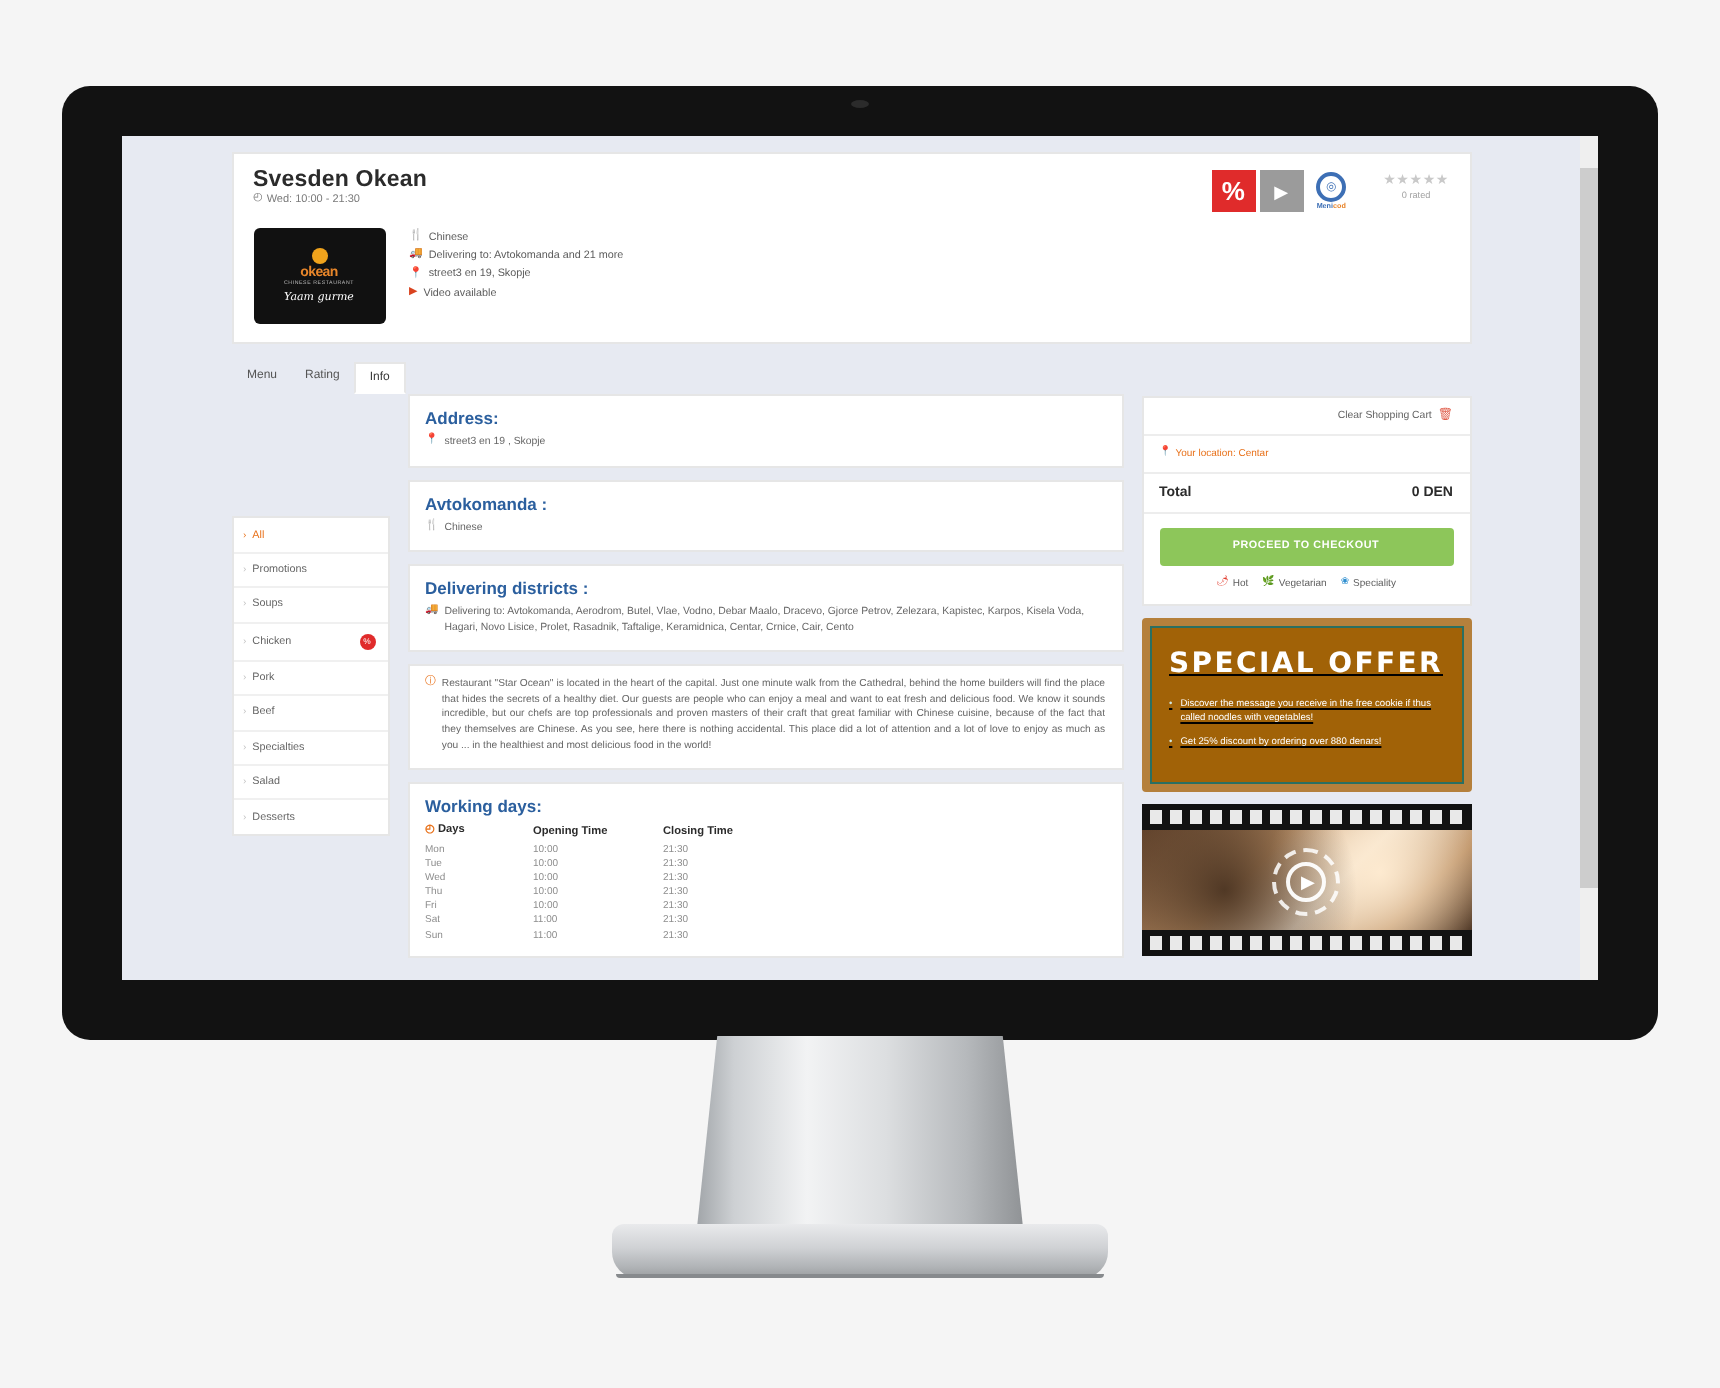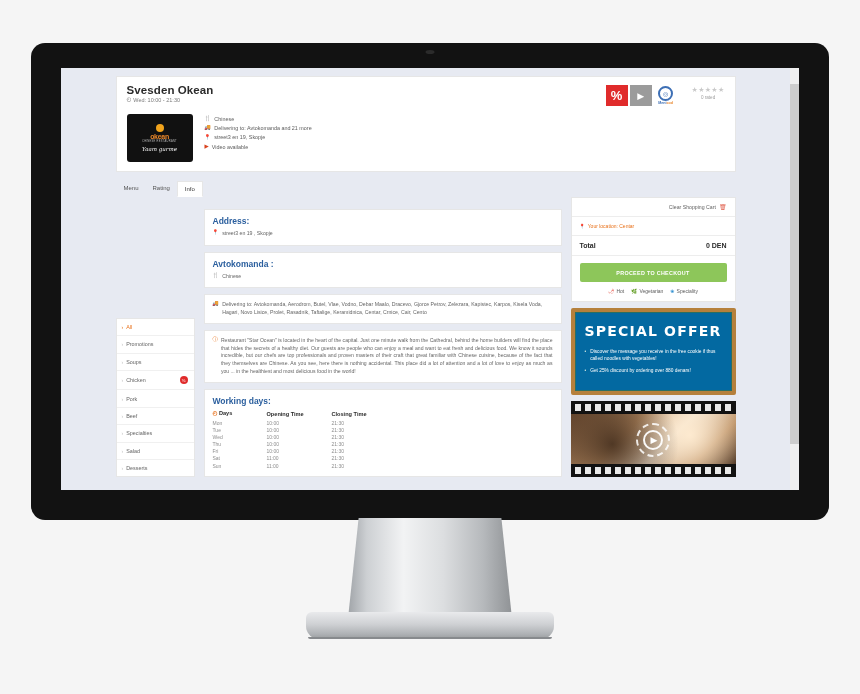--- a/index.html
+++ b/index.html
@@ -133,21 +133,21 @@
 
   
   #tab-bar { display: flex; gap: 0; margin-top: 9px; padding-left: 1px; }
   .tab {
     font-size: 6px; color: #555; padding: 4px 7px 4px 7px;
     background: transparent;
   }
   .tab.active { background: #fff; color: #3a3a3a; border: 1px solid #e6e6e6; border-bottom-color: #fff; }
 
   
-  #content-row { display: flex; gap: 9px; align-items: flex-end; }
+  #content-row { display: flex; gap: 9px; align-items: center; }
 
   
   #sidebar { width: 79px; background: #fff; border: 1px solid #e6e6e6; flex: 0 0 auto; }
   .side-item {
     display: flex; align-items: center; justify-content: space-between;
     font-size: 5.4px; color: #666;
     padding: 5.2px 6px 5.2px 5px;
     border-bottom: 1px solid #f0f0f0;
   }
   .side-item .lbl { display: flex; align-items: center; gap: 3px; }
@@ -206,23 +206,24 @@
     padding: 6px 0 7px 0; font-size: 5px; color: #5d5d5d;
   }
   .legend-item { display: flex; align-items: center; gap: 2px; }
 
   
   #special-offer {
     border: 4px solid #b5803c; border-radius: 2px;
     background: #b5803c; padding: 0; overflow: hidden;
   }
   #chalkboard {
-    background: #0369a1;
+    background: #a16207;
     padding: 10px 9px 12px 9px;
     border: 1px solid #2a6f62;
+    text-decoration: underline;
   }
   #offer-title {
     text-align: center; color: #fff; font-size: 14px; font-weight: bold;
     letter-spacing: 1.2px; font-family: "DejaVu Sans", sans-serif;
     margin-bottom: 9px;
   }
   .offer-bullet {
     display: flex; gap: 4px; color: #fff; font-size: 4.8px;
     line-height: 1.55; margin-bottom: 4px;
   }
@@ -396,20 +397,21 @@
 
             <div class="card">
               <div class="card-title">Avtokomanda :</div>
               <div class="card-line">
                 <span class="ic i-red">🍴</span>
                 <span>Chinese</span>
               </div>
             </div>
 
             <div class="card">
+              <div class="card-title">Delivering districts :</div>
               <div class="card-line">
                 <span class="ic i-orange">🚚</span>
                 <span>Delivering to: Avtokomanda, Aerodrom, Butel, Vlae, Vodno, Debar Maalo, Dracevo, Gjorce Petrov, Zelezara, Kapistec, Karpos, Kisela Voda, Hagari, Novo Lisice, Prolet, Rasadnik, Taftalige, Keramidnica, Centar, Crnice, Cair, Cento</span>
               </div>
             </div>
 
             <div class="card">
               <div class="card-line">
                 <span class="ic i-orange">ⓘ</span>
                 <span id="about-text">Restaurant "Star Ocean" is located in the heart of the capital. Just one minute walk from the Cathedral, behind the home builders will find the place that hides the secrets of a healthy diet. Our guests are people who can enjoy a meal and want to eat fresh and delicious food. We know it sounds incredible, but our chefs are top professionals and proven masters of their craft that great familiar with Chinese cuisine, because of the fact that they themselves are Chinese. As you see, here there is nothing accidental. This place did a lot of attention and a lot of love to enjoy as much as you ... in the healthiest and most delicious food in the world!</span>

